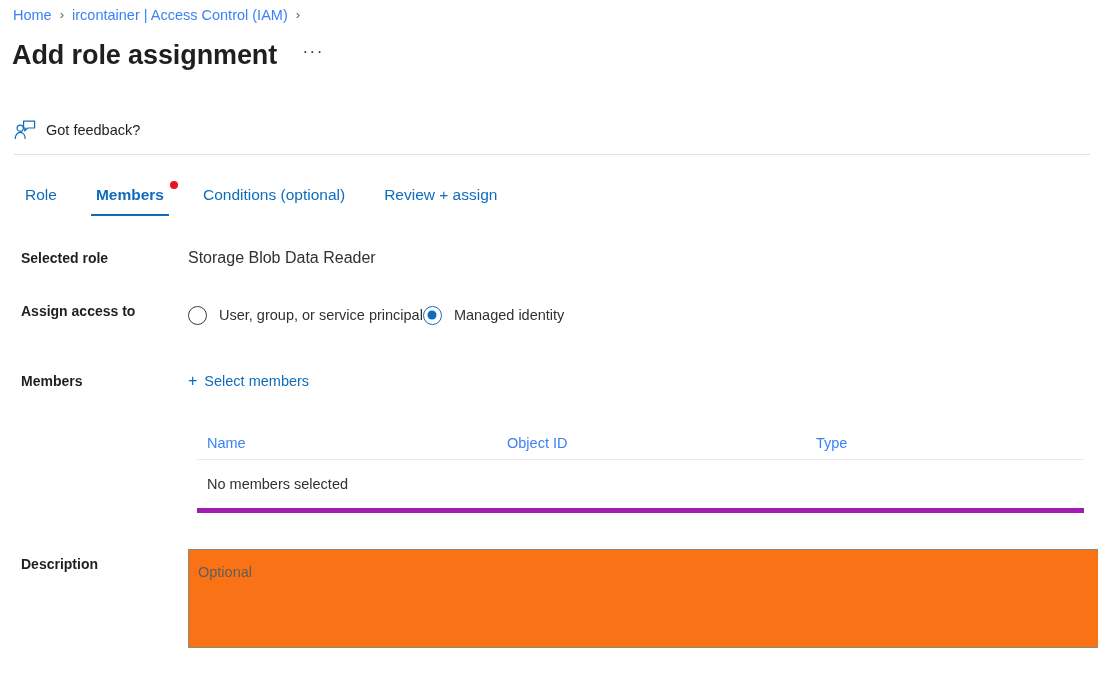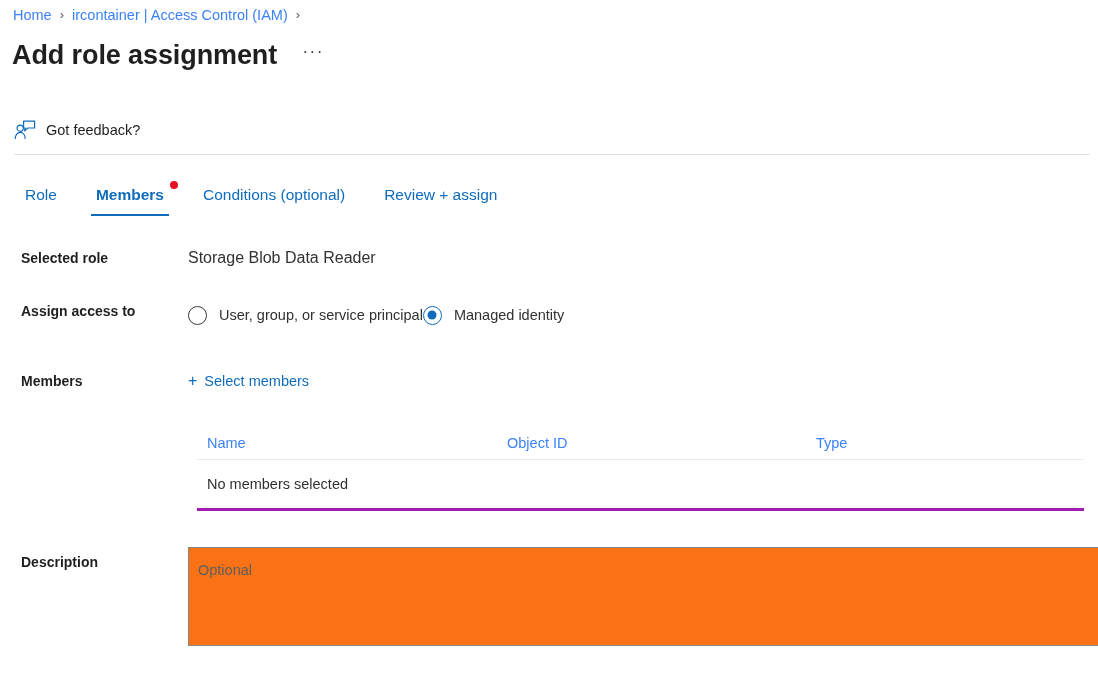--- a/index.html
+++ b/index.html
@@ -258,21 +258,21 @@
   .mt-header-row {
     display: flex;
     align-items: center;
     height: 32px;
     border-bottom: 1px solid #edebe9;
   }
   .mt-body-row {
     display: flex;
     align-items: center;
     height: 48px;
-    border-bottom: 3px solid #a21caf;
+    border-bottom: 5px solid #a21caf;
   }
   .mt-col-name { flex: 0 0 310px; padding-left: 10px; box-sizing: border-box; }
   .mt-col-objid { flex: 0 0 309px; box-sizing: border-box; }
   .mt-col-type  { flex: 1 1 auto; box-sizing: border-box; }
   .mt-header-cell {
     font-size: 14.5px;
     color: #3b82f6;
     line-height: 20px;
   }
   .mt-cell {

